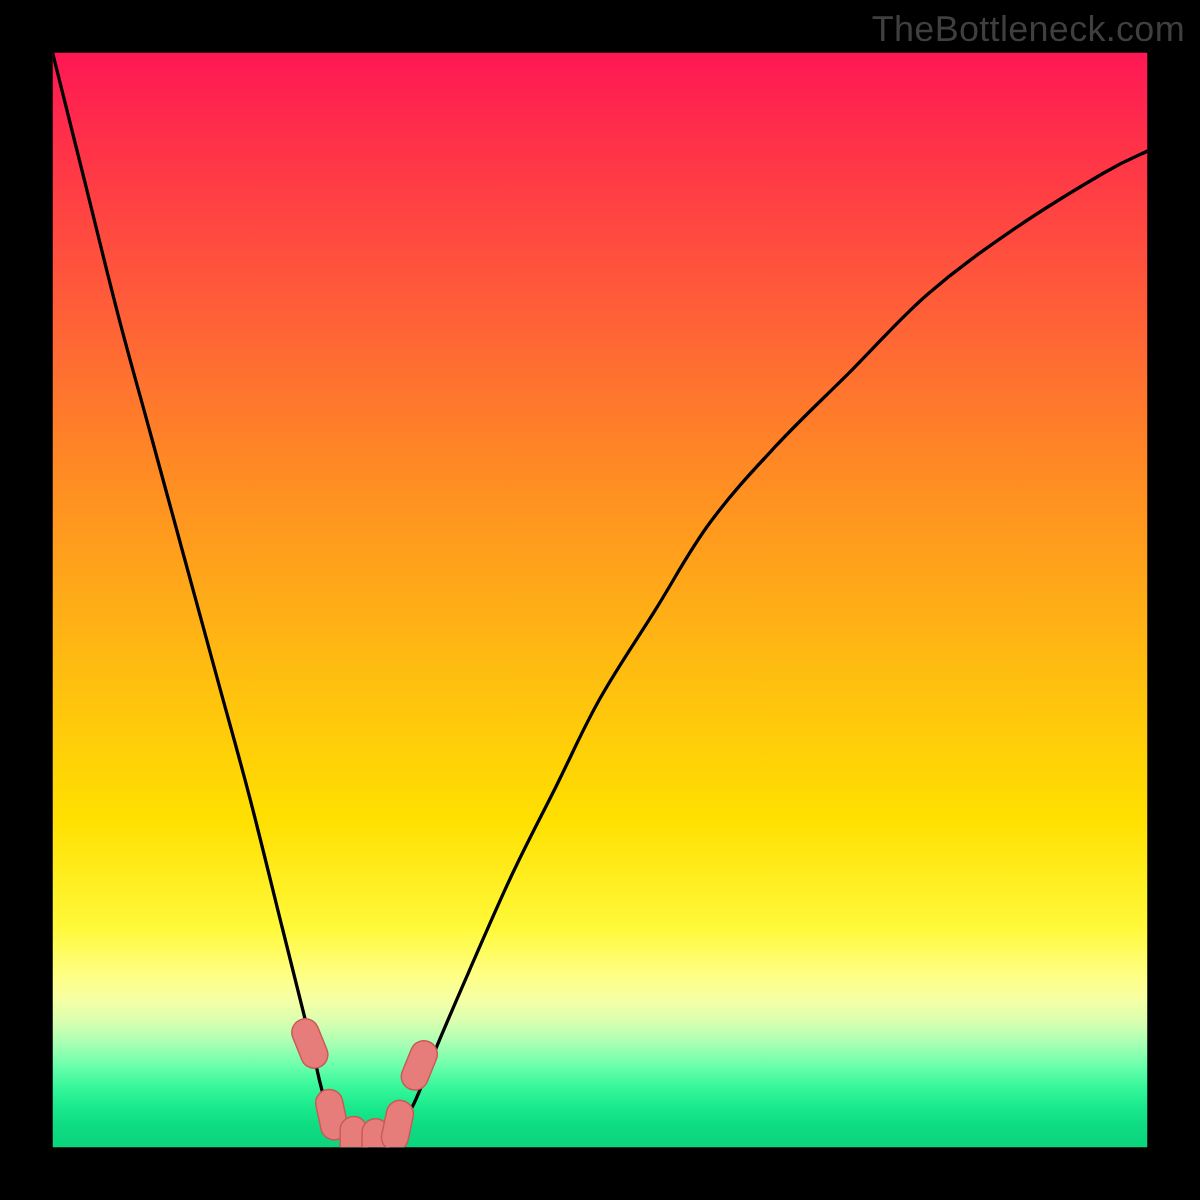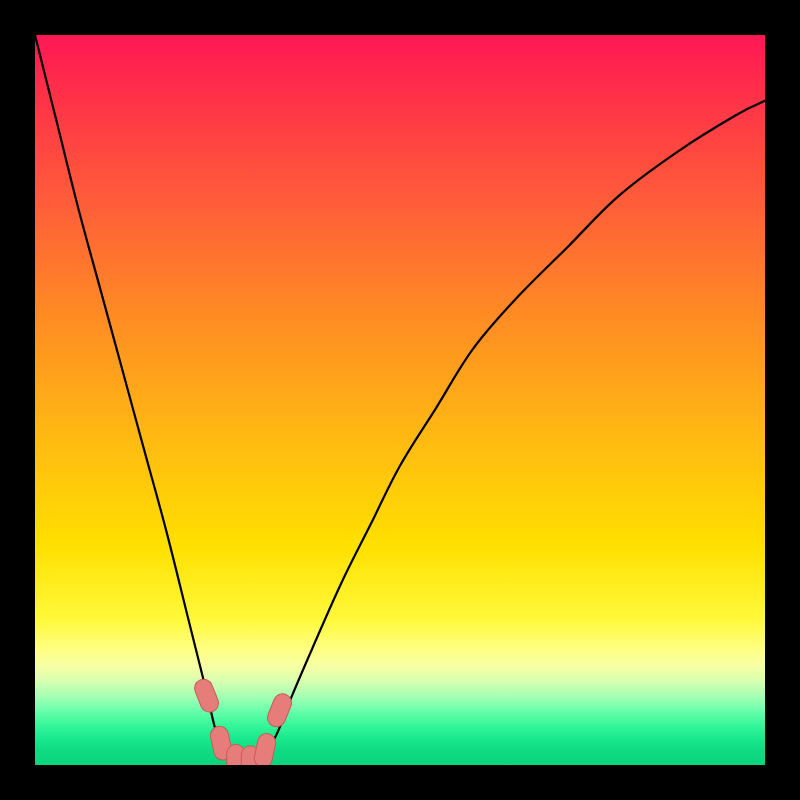--- a/index.html
+++ b/index.html
@@ -64,20 +64,21 @@
     font-size: 24px;
     font-weight: 400;
     letter-spacing: 0.2px;
     user-select: none;
   }
 </style>
 </head>
 <body>
 
 <div class="frame">
+  <div class="watermark">TheBottleneck.com</div>
 
   <div class="plot-area">
     <div class="grad">
       <div class="layer1"></div>
     </div>
 
     <svg class="curve" viewBox="0 0 730 730" preserveAspectRatio="none">
       <g>
         <path id="curve-path" fill="none" stroke="#000000" stroke-width="2.2" stroke-linecap="round" d="M 0.00 0.00 C 3.94 15.77, 14.02 56.06, 21.90 87.60 C 29.78 119.14, 35.92 144.98, 43.80 175.20 C 51.68 205.42, 57.82 226.59, 65.70 255.50 C 73.58 284.41, 79.72 306.89, 87.60 335.80 C 95.48 364.71, 101.62 387.19, 109.50 416.10 C 117.38 445.01, 123.52 466.18, 131.40 496.40 C 139.28 526.62, 146.07 555.09, 153.30 584.00 C 160.53 612.91, 166.29 635.98, 171.55 657.00 C 176.81 678.02, 177.90 688.97, 182.50 700.80 C 187.10 712.63, 191.84 717.44, 197.10 722.70 C 202.36 727.96, 206.44 730.00, 211.70 730.00 C 216.96 730.00, 221.04 727.96, 226.30 722.70 C 231.56 717.44, 235.64 711.31, 240.90 700.80 C 246.16 690.29, 248.93 680.07, 255.50 664.30 C 262.07 648.53, 268.20 634.22, 277.40 613.20 C 286.60 592.18, 296.09 569.84, 306.60 547.50 C 317.11 525.16, 325.29 510.12, 335.80 489.10 C 346.31 468.08, 353.17 451.72, 365.00 430.70 C 376.83 409.68, 388.36 393.32, 401.50 372.30 C 414.64 351.28, 423.55 333.61, 438.00 313.90 C 452.45 294.19, 464.72 281.20, 481.80 262.80 C 498.88 244.40, 514.50 230.10, 532.90 211.70 C 551.30 193.30, 564.29 177.68, 584.00 160.60 C 603.71 143.52, 621.38 131.25, 642.40 116.80 C 663.42 102.35, 685.03 89.50, 700.80 80.30 C 716.57 71.10, 724.74 68.33, 730.00 65.70"></path>
       </g>

